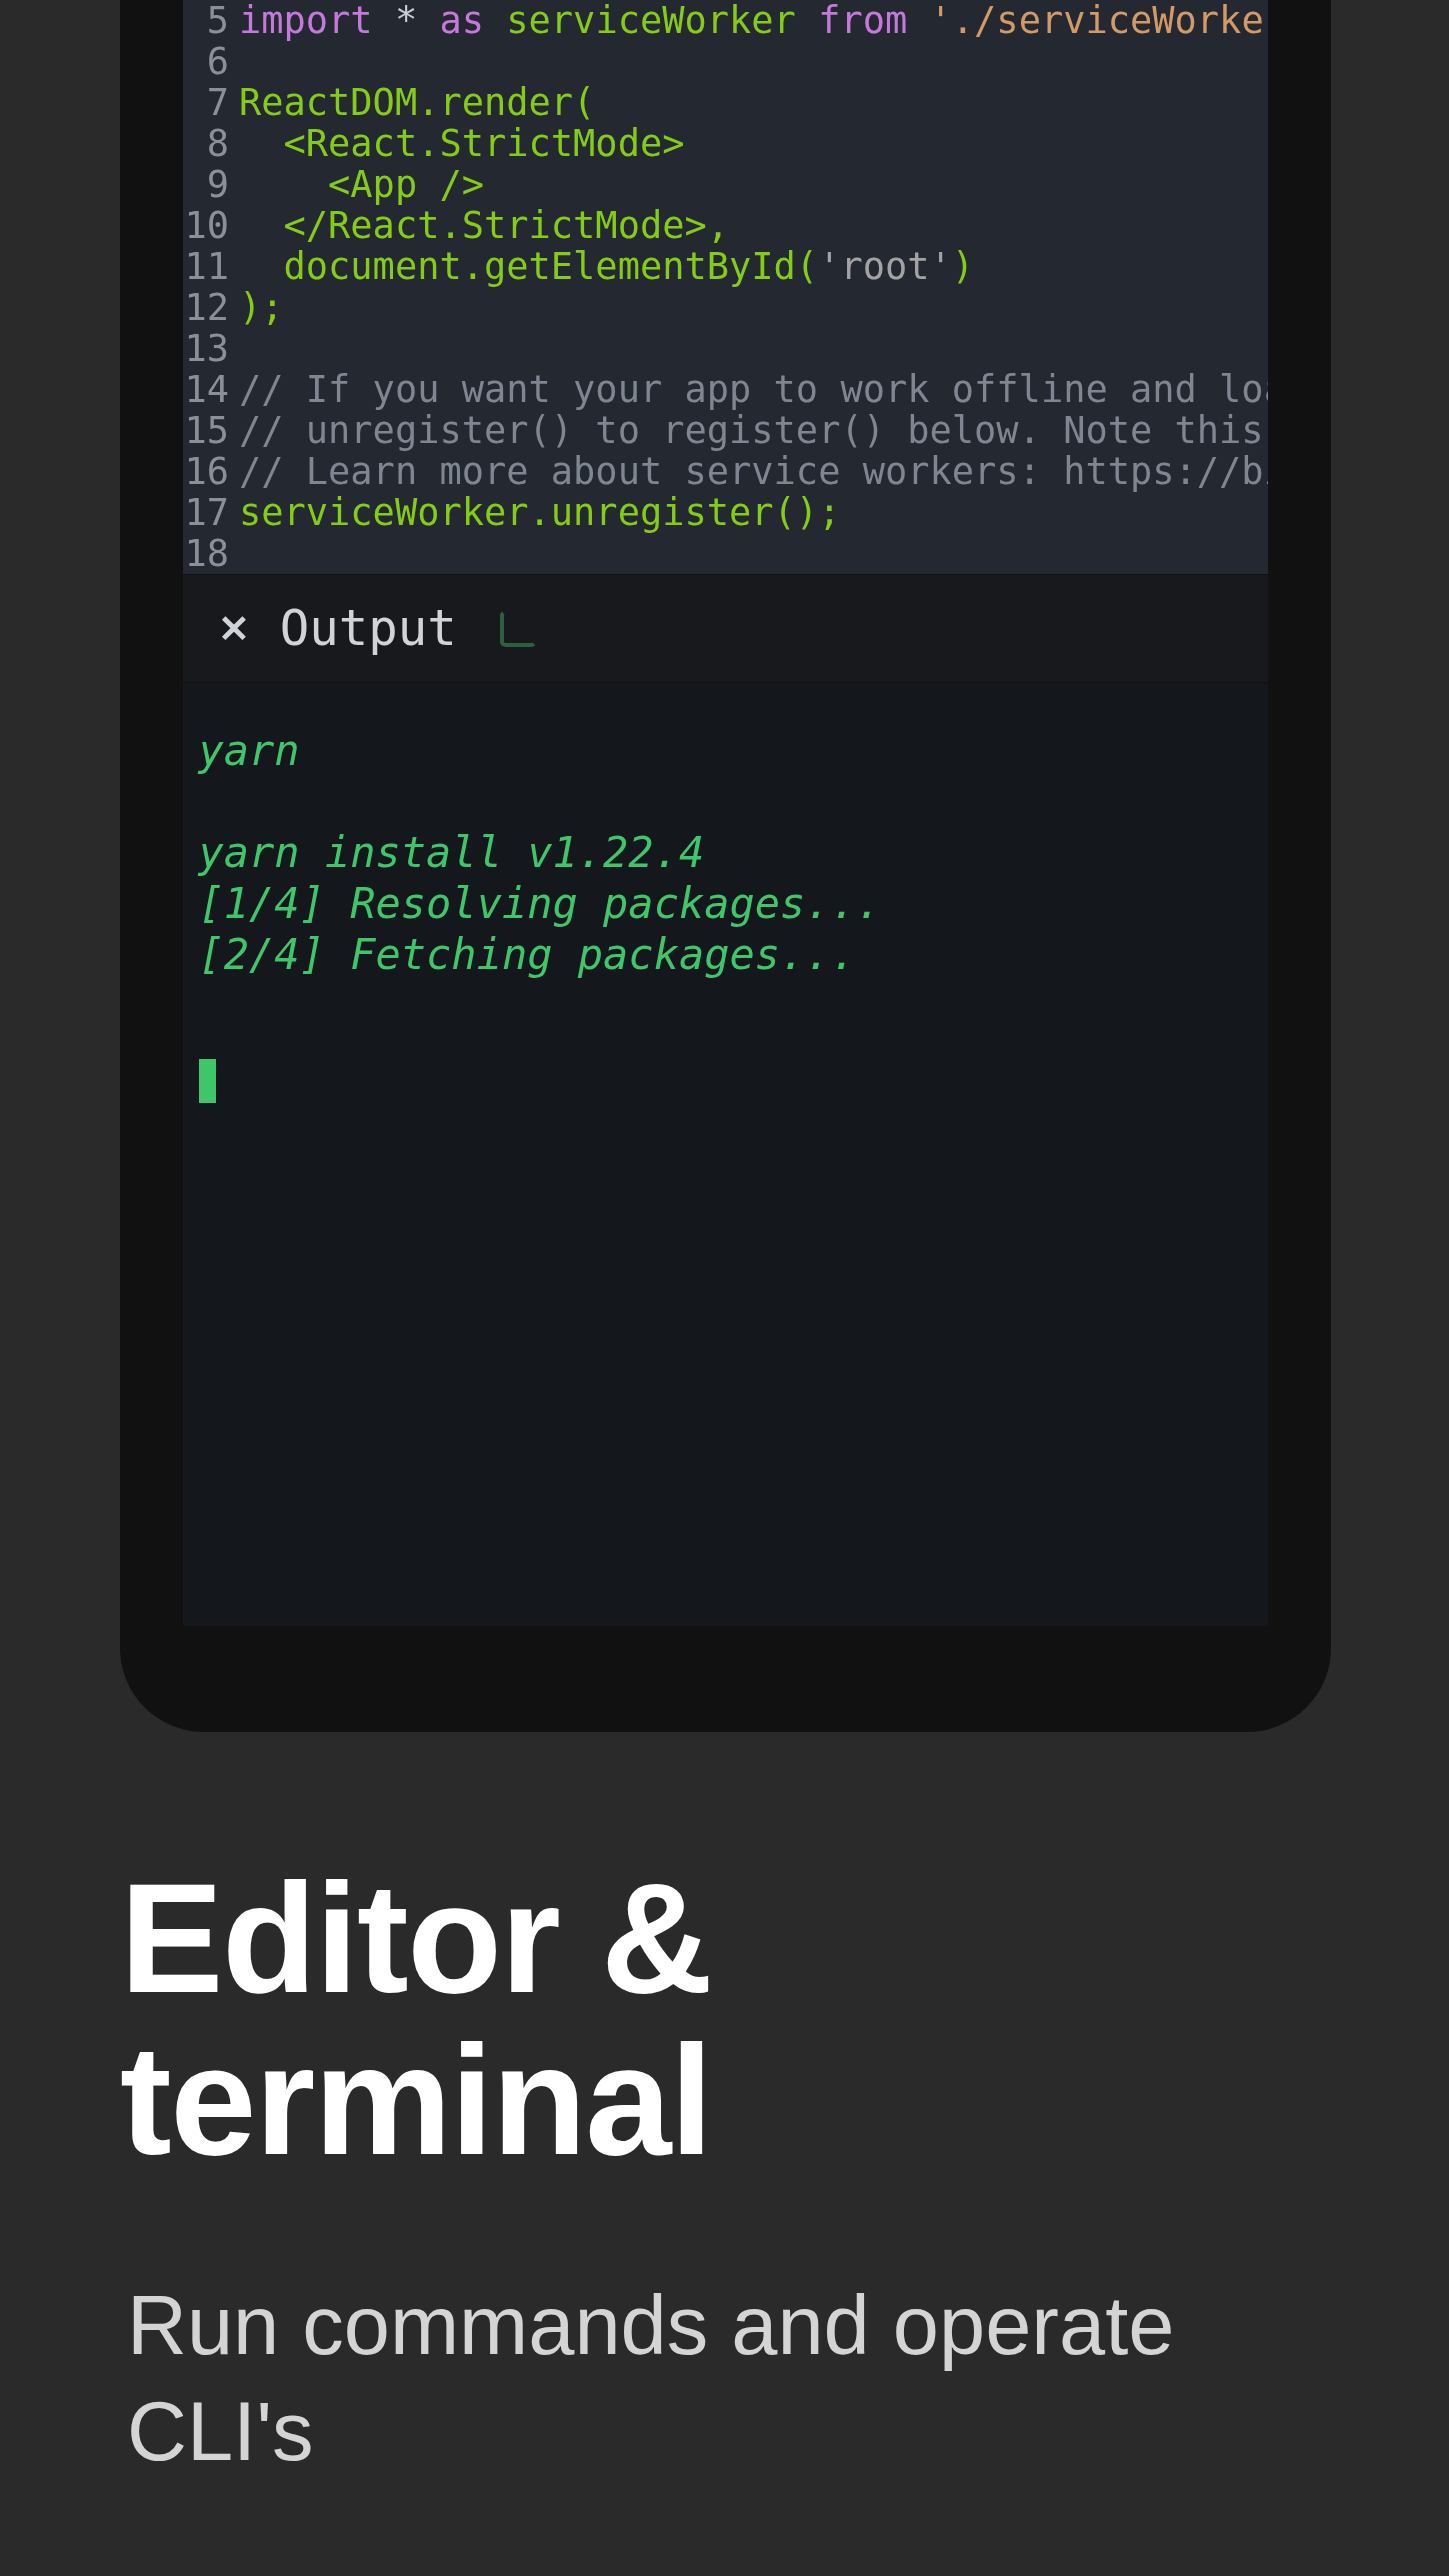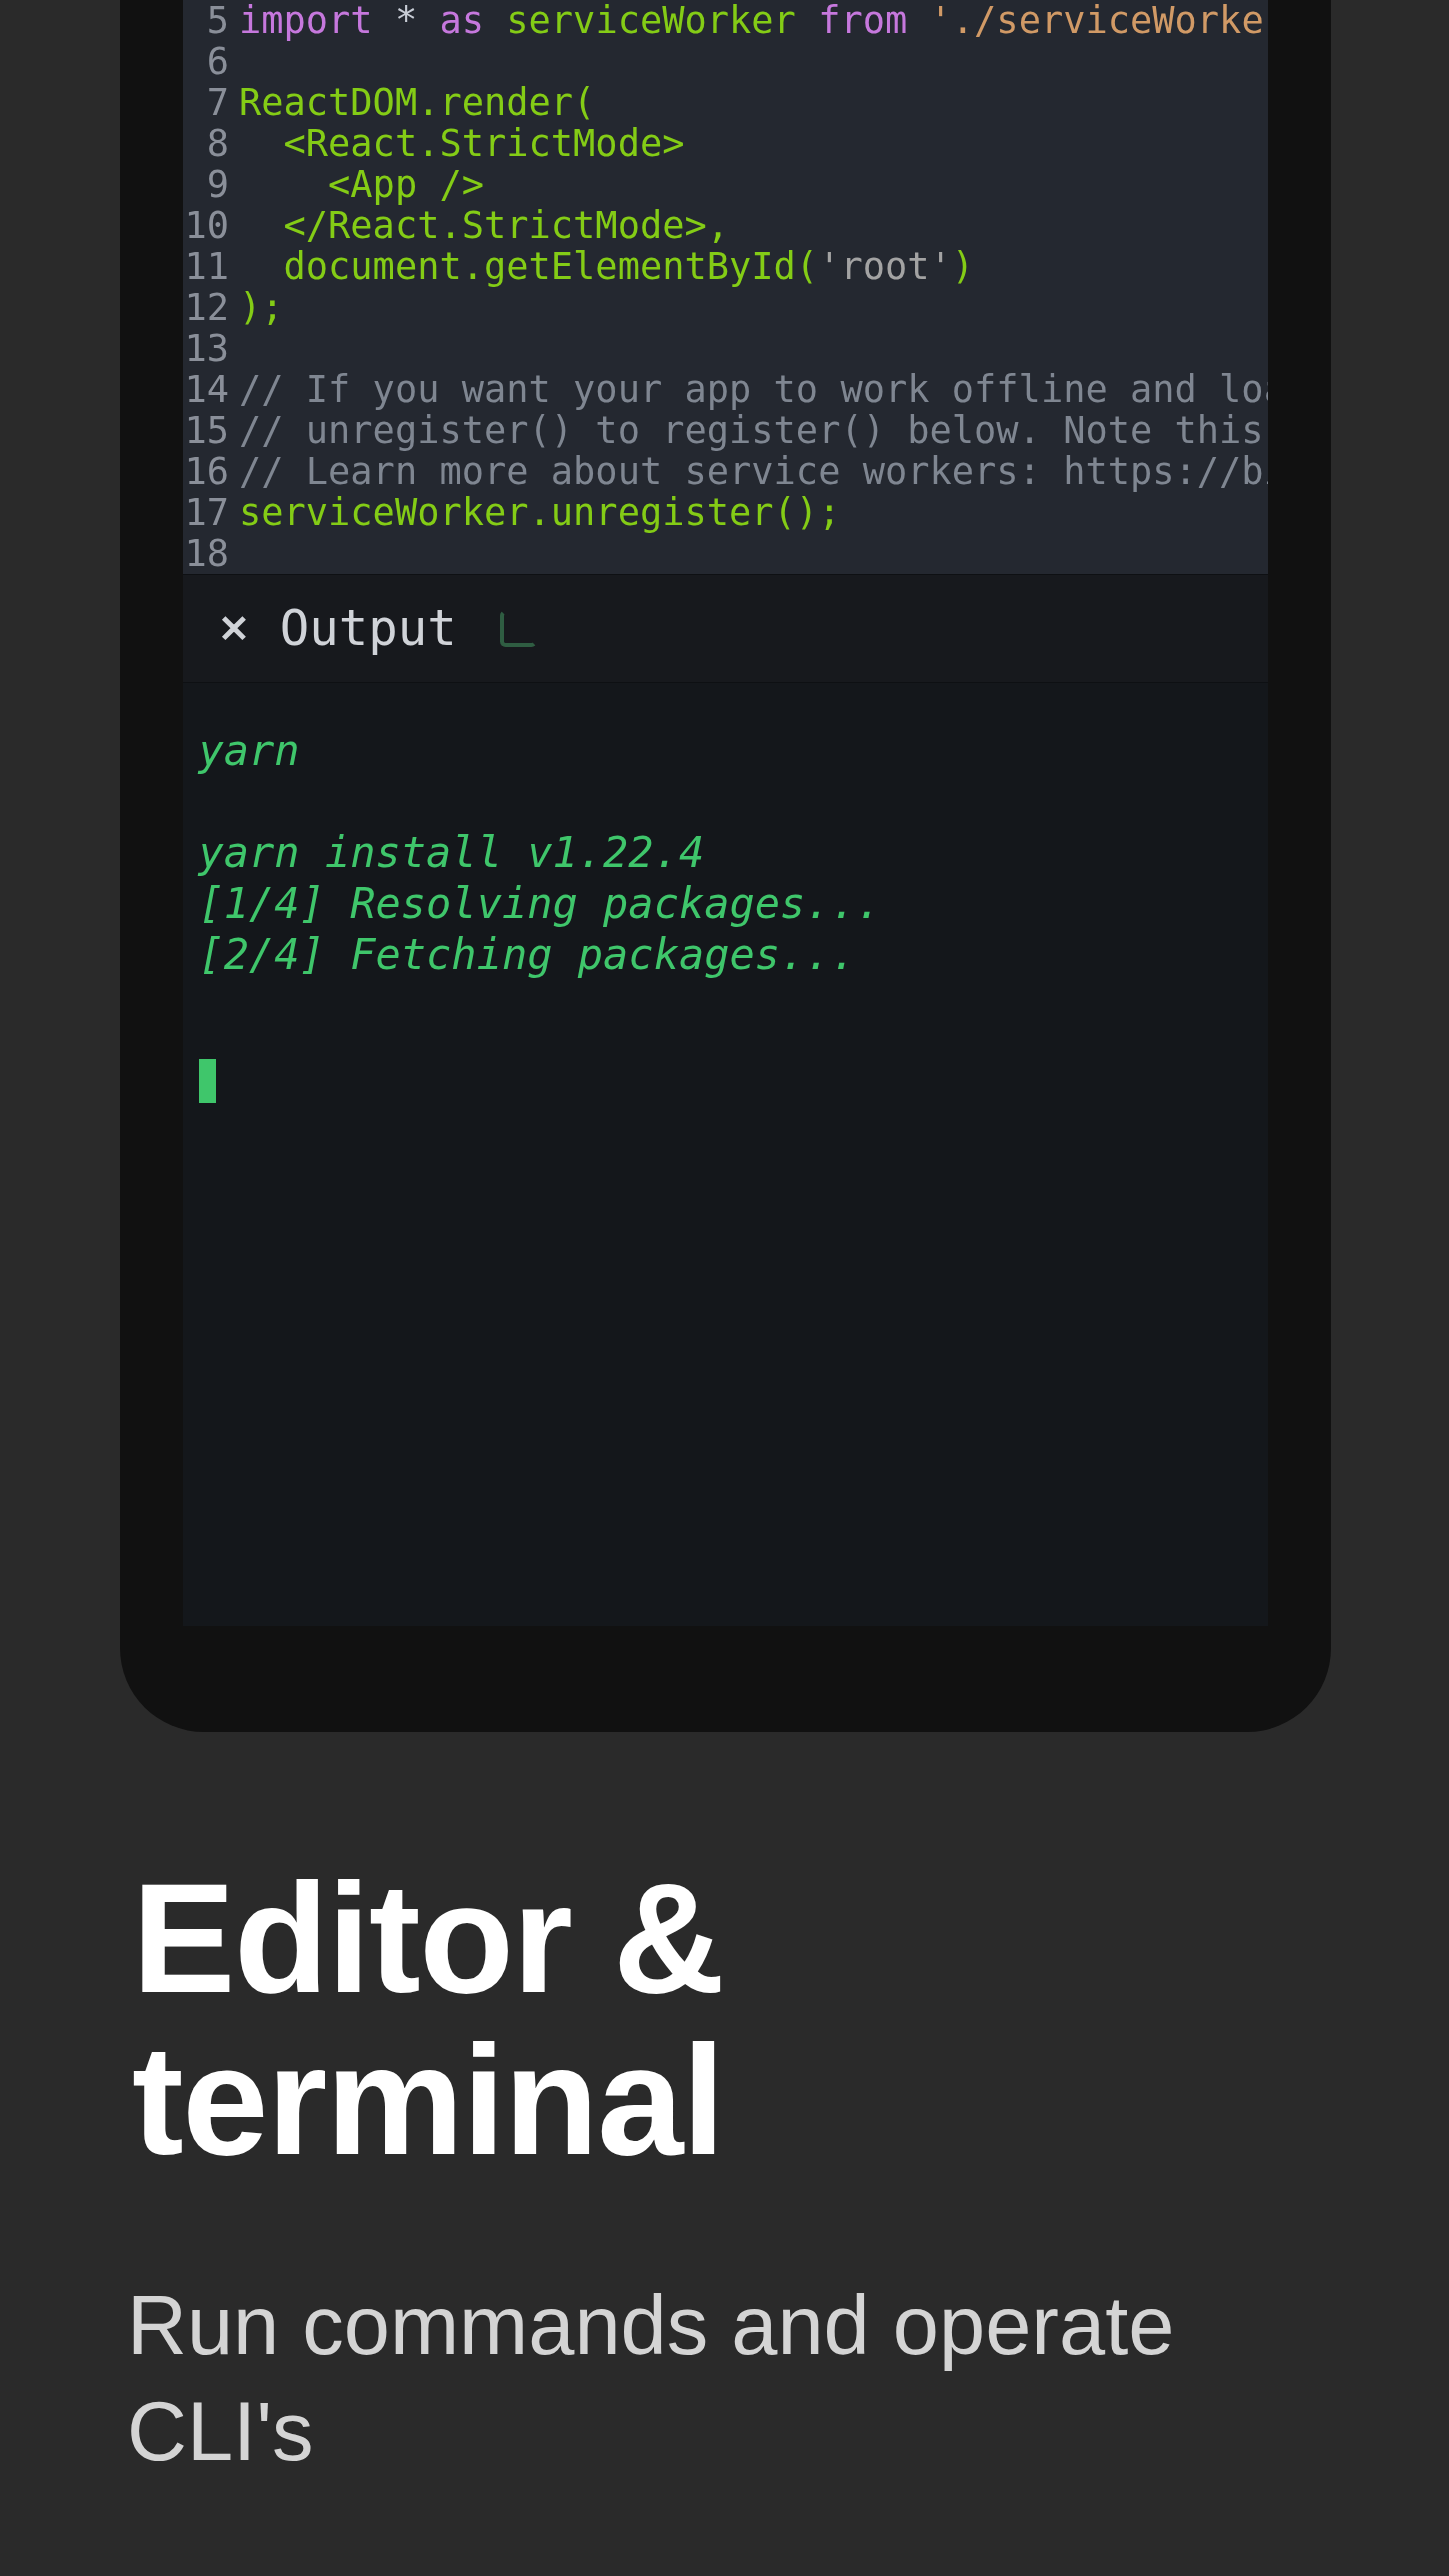--- a/index.html
+++ b/index.html
@@ -100,21 +100,21 @@
   .cursor {
     display: inline-block;
     width: 17px; height: 44px;
     background: #3fc66b;
     vertical-align: text-bottom;
     margin-top: 28px;
   }
 
   .headline {
     position: absolute;
-    left: 132px;
+    left: 120px;
     top: 1858px;
     color: #ffffff;
     font-weight: 800;
     font-size: 155px;
     line-height: 162px;
     letter-spacing: -1.4px;
   }
   .subhead {
     position: absolute;
     left: 127px;

